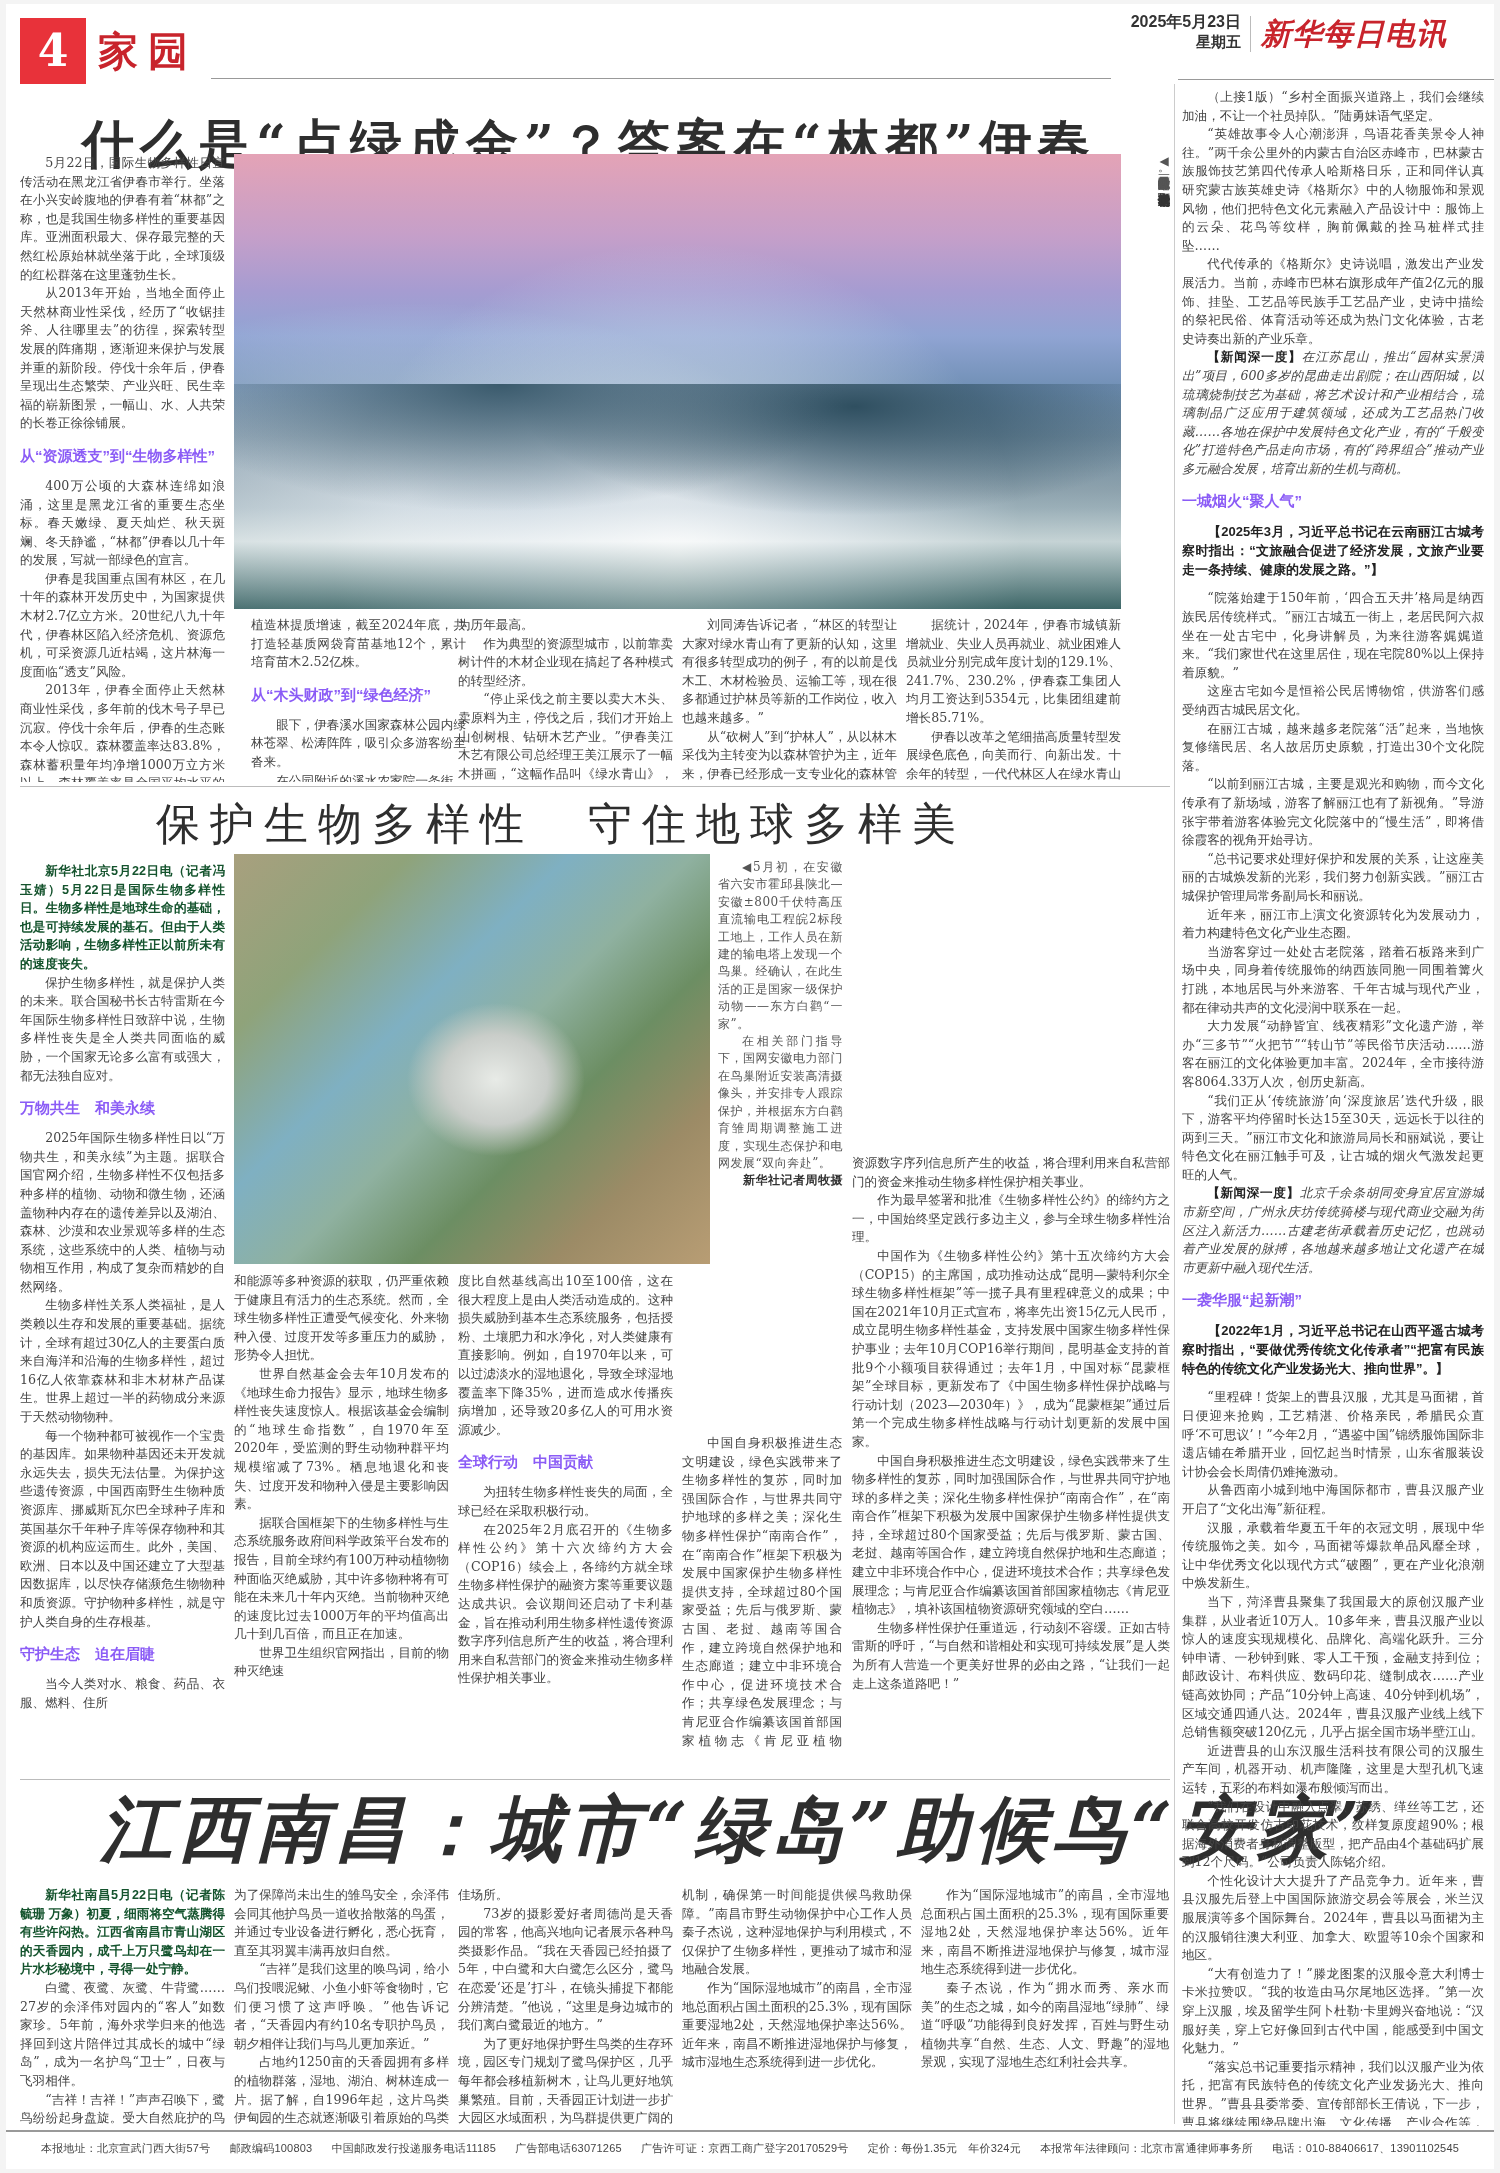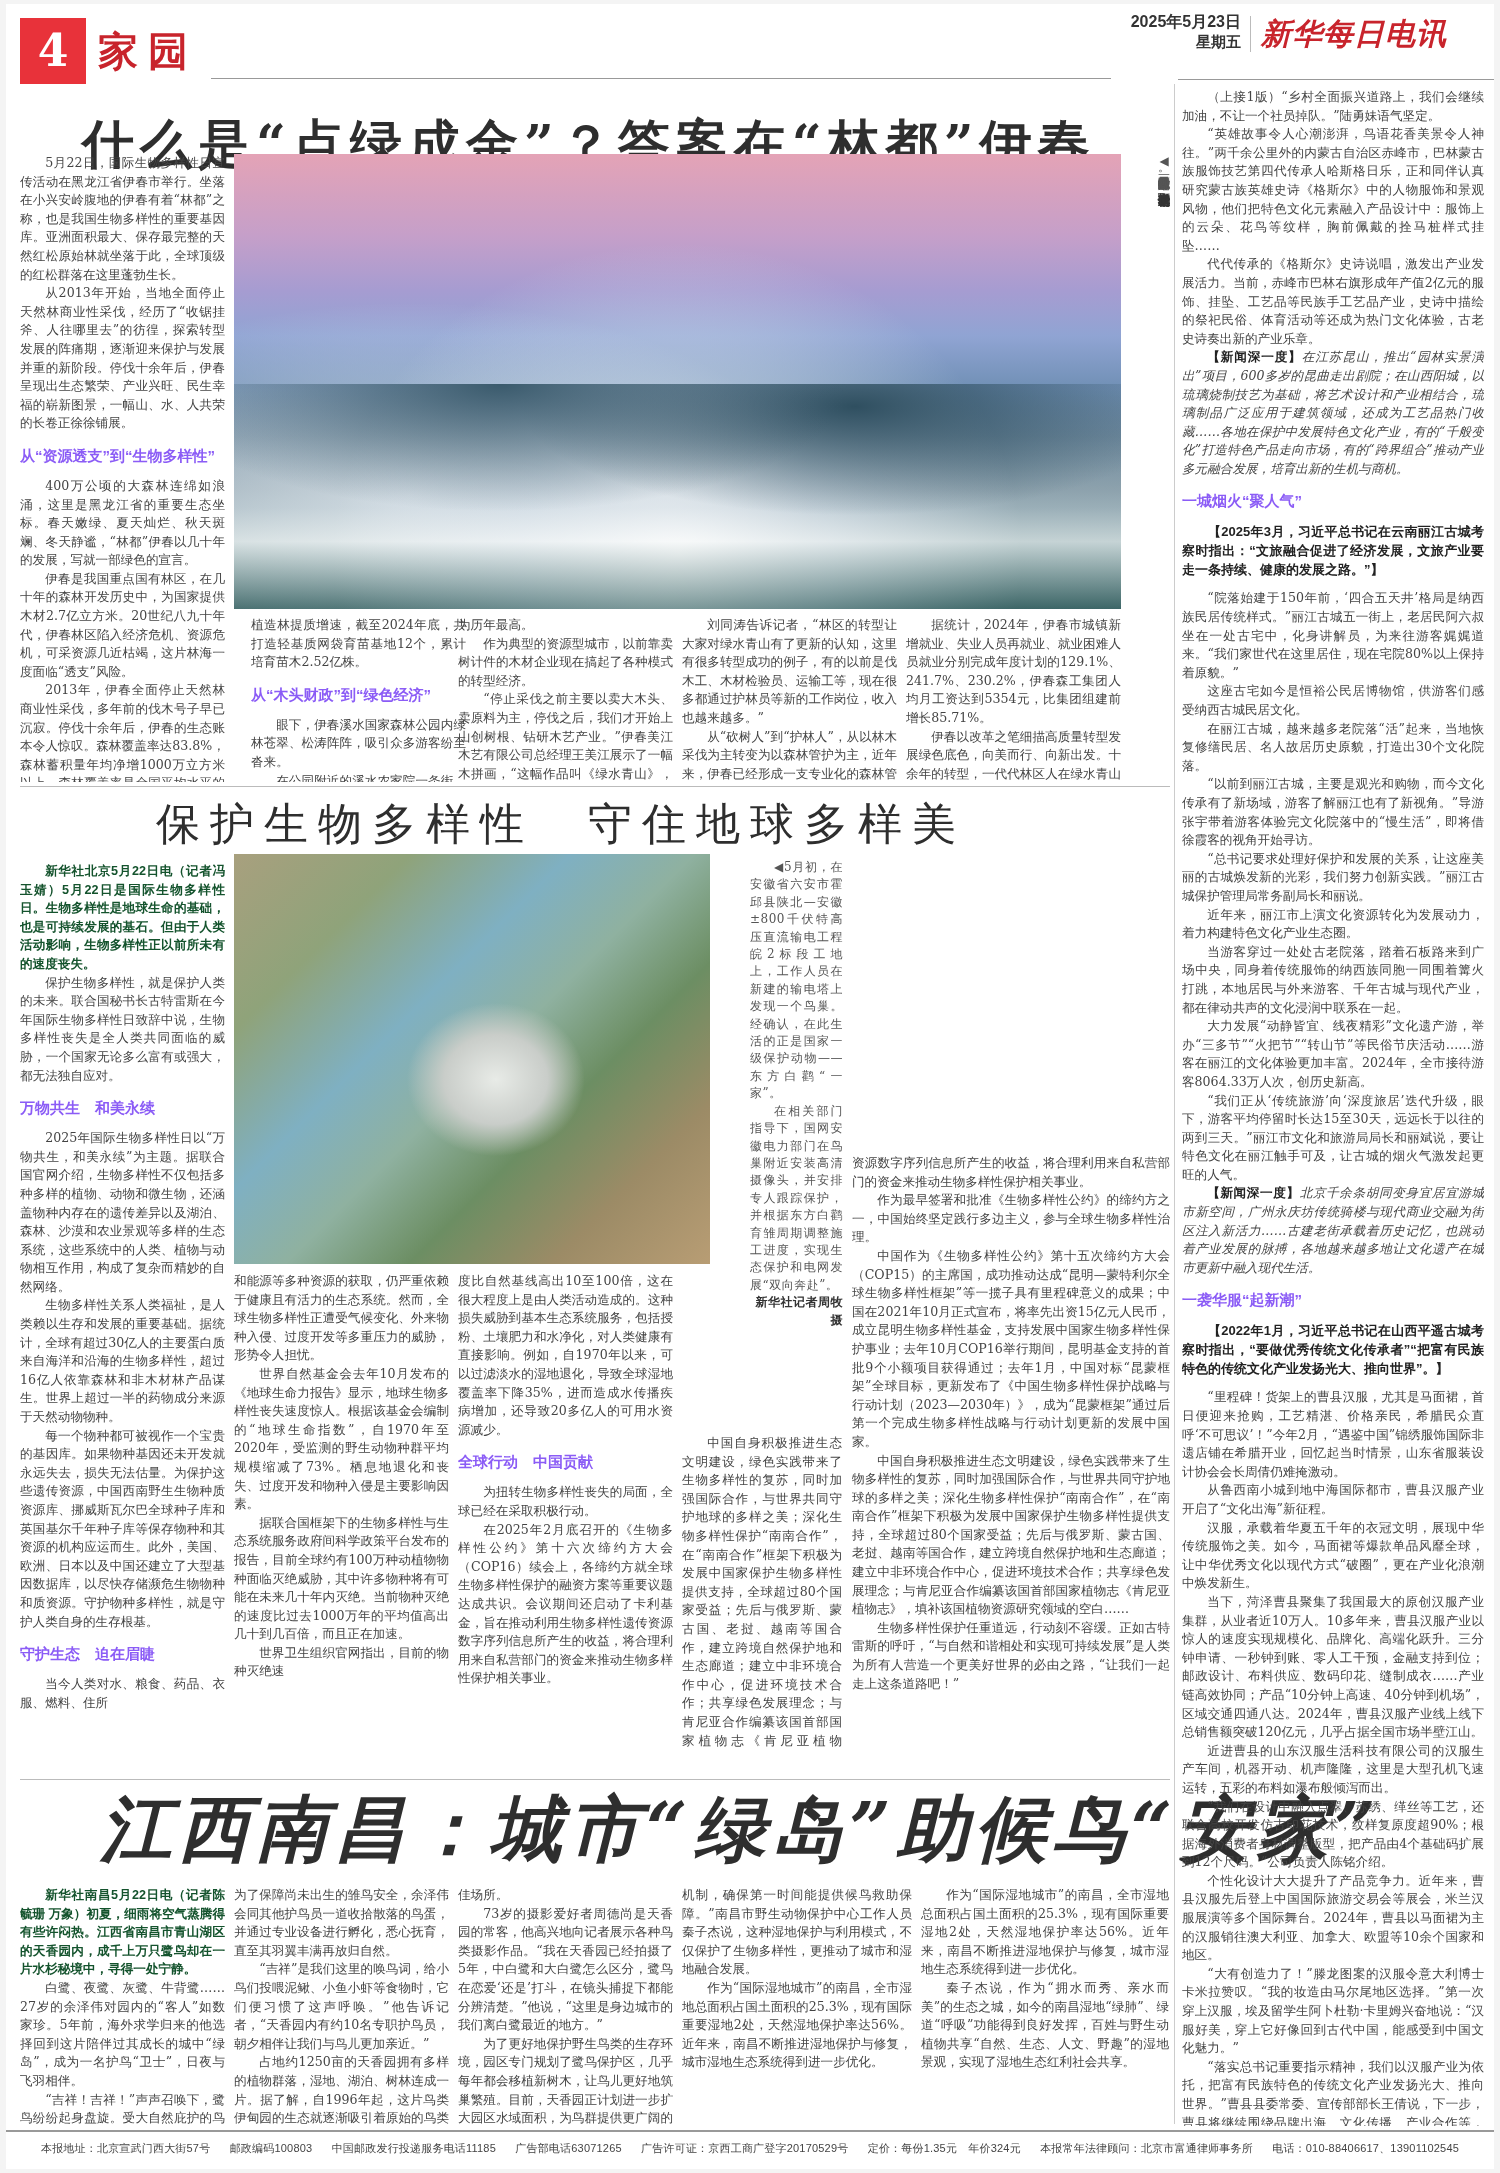--- a/index.html
+++ b/index.html
@@ -52,21 +52,21 @@
   }
   .photo-storks { left: 228px; top: 850px; width: 476px; height: 410px;
     background:
       radial-gradient(ellipse at 55% 55%, #e8ebe7 0%, #c9cdc9 14%, transparent 24%),
       linear-gradient(135deg, #a8a07e 0%, #8fa37a 20%, #7fb0c2 38%, #8fb1a0 52%, #6c8e63 66%, #9c8b66 82%, #b89d74 100%);
   }
   .caption-vert { left: 1120px; top: 150px; width: 46px; height: 450px; writing-mode: vertical-rl;
     font-size: 12px; line-height: 16px; color: #555; }
   .caption-vert .credit { font-weight: bold; font-family: "Liberation Sans", sans-serif; color: #333; }
   .caption-stork { left: 712px; top: 855px; width: 125px; font-size: 12px; line-height: 17.4px; color: #555; text-align: justify; letter-spacing: 0.5px; }
-  .caption-stork p { text-indent: 2em; margin-left: 32px; }
+  .caption-stork p { text-indent: 2em; }
   .caption-stork .credit { text-align: right; font-weight: bold; font-family: "Liberation Sans", sans-serif; color: #333; text-indent: 0; }
 
   
   .vrule { width: 1px; background: #ccc; }
   .hrule { height: 1px; background: #bbb; }
 
   
   .footer { left: 0; top: 2126px; width: 1488px; height: 36px; border-top: 2px solid #999;
     font: 11px/32px "Liberation Sans", sans-serif; color: #444; text-align: center; white-space: nowrap; letter-spacing: 0.2px; }
   .footer span { margin: 0 8px; }

